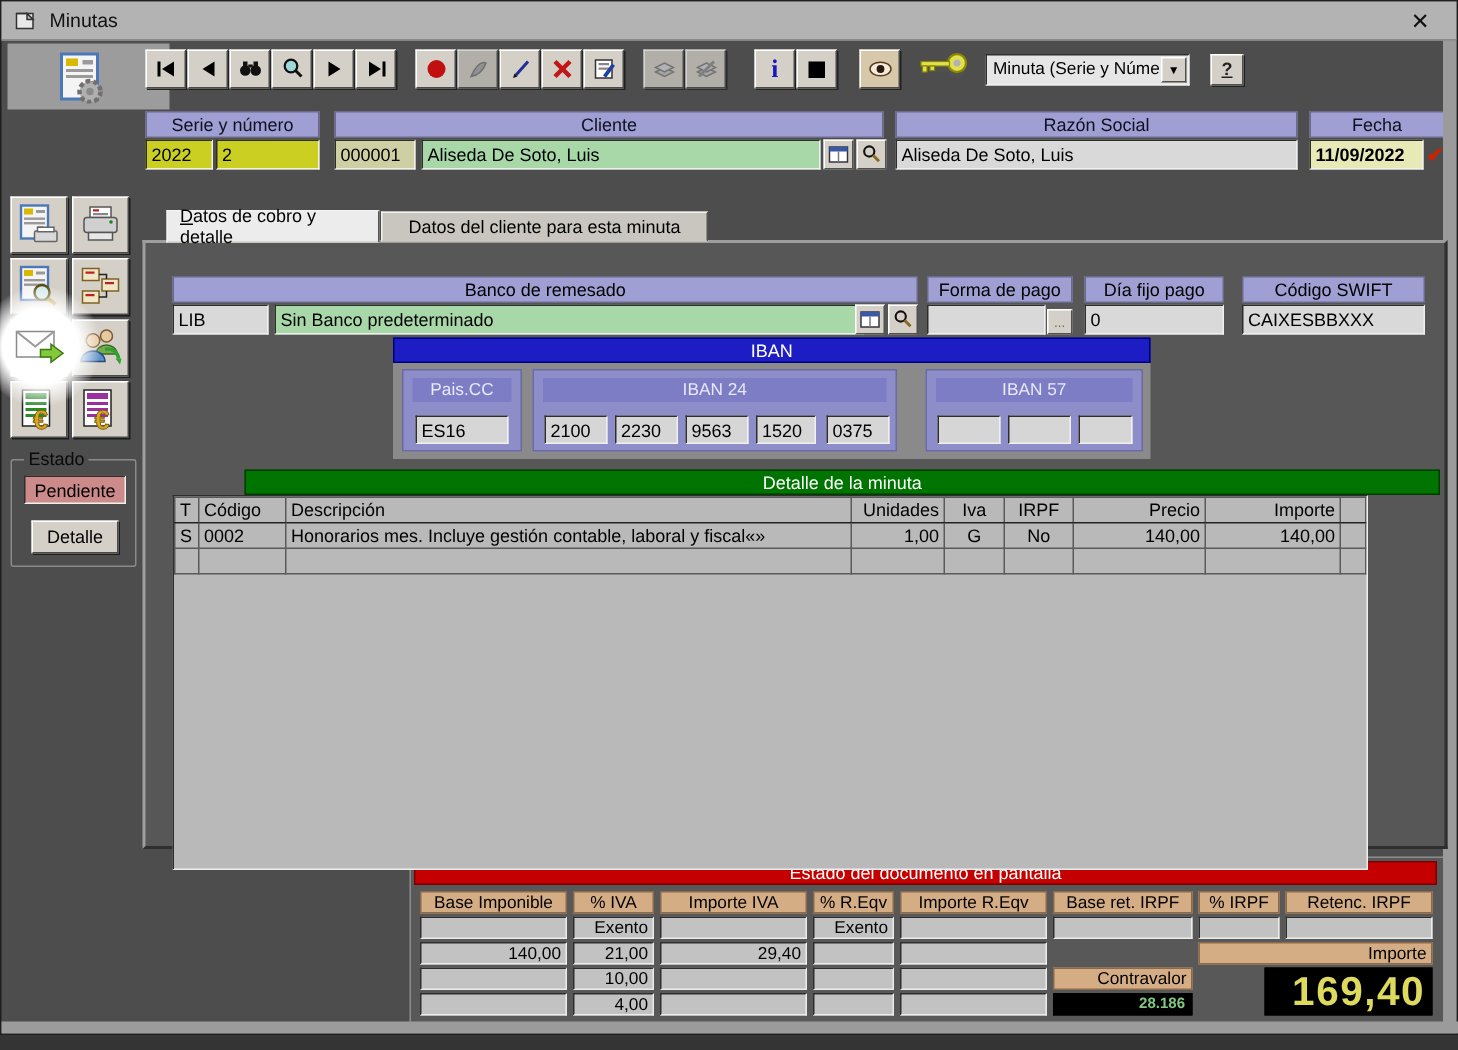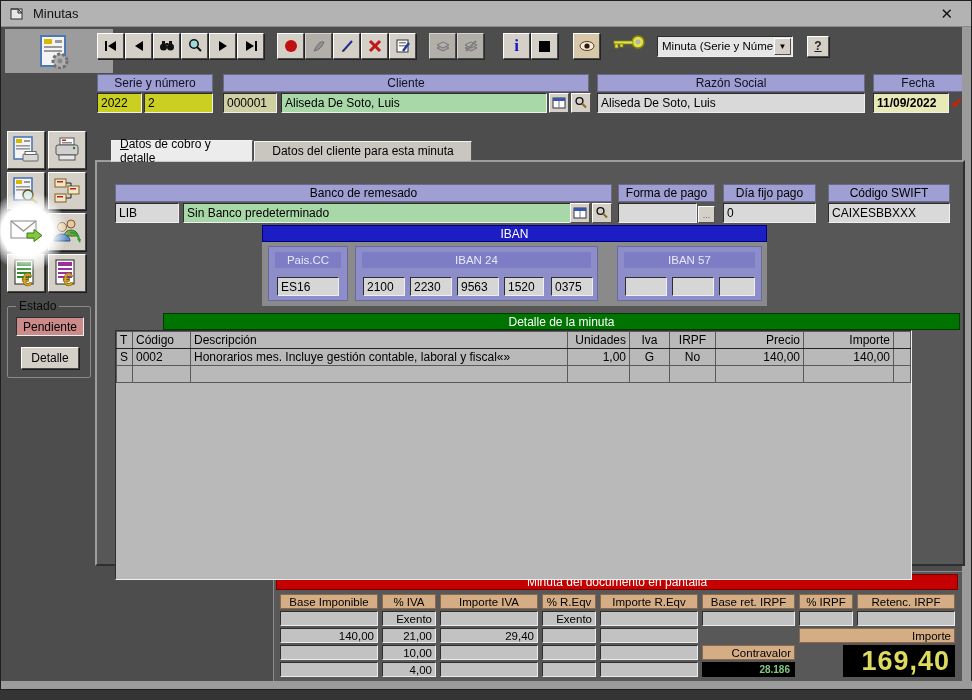--- a/index.html
+++ b/index.html
@@ -530,21 +530,21 @@
                   <td></td>
             </tr>
           </tbody>
             </table>
         </div>
       </div>
     </div>
 
     <div class="totals">
       <div class="red-hdr">
-          <span>Minuta del documento en pantalla</span>
+          <span>Estado del documento en pantalla</span>
         </div>
       <div class="tgrid">
 
         <div class="tcell-h">Base Imponible</div>
         <div class="tcell-h">% IVA</div>
         <div class="tcell-h">Importe IVA</div>
         <div class="tcell-h">% R.Eqv</div>
         <div class="tcell-h">Importe R.Eqv</div>
         <div class="tcell-h">Base ret. IRPF</div>
         <div class="tcell-h">% IRPF</div>

